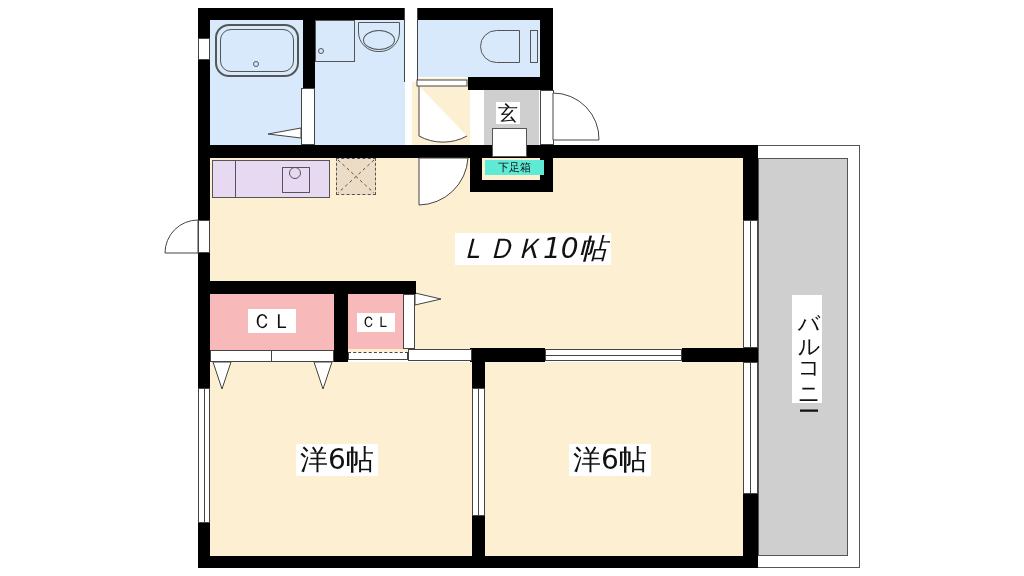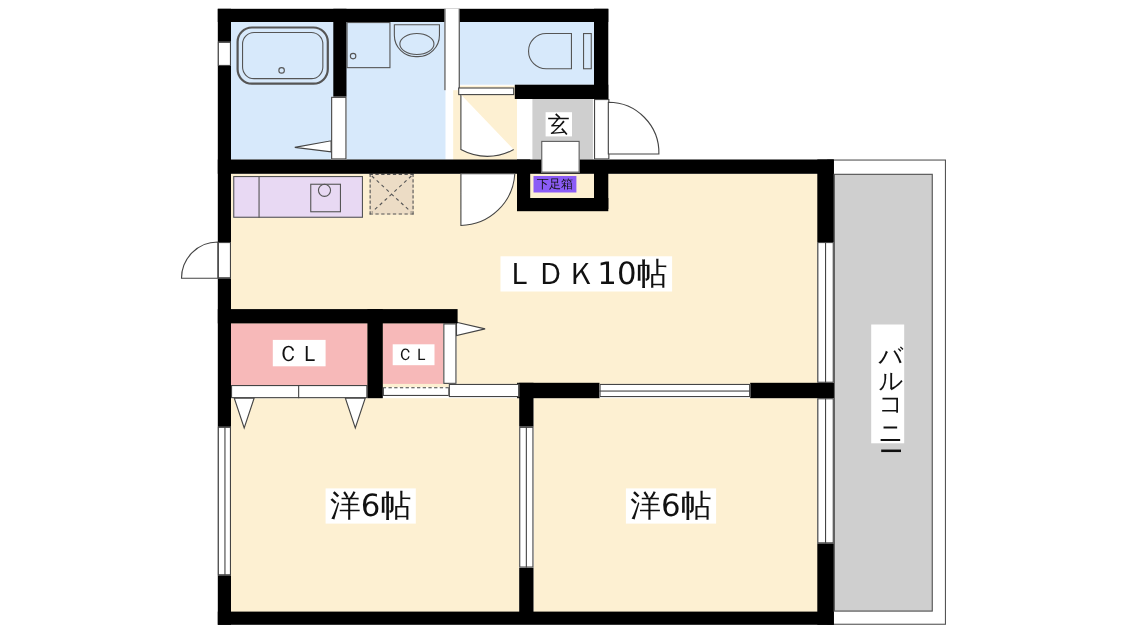--- a/index.html
+++ b/index.html
@@ -105,35 +105,35 @@
   <svg style="left:418px;top:145px;" width="54" height="62">
       <path d="M1,13 L1,60 A50,50 0 0 0 50,13 Z" fill="#fff" stroke="#444"></path>
     </svg>
 
   <div class="win" style="left:540px;top:90px;width:14px;height:55px;"></div>
   <svg style="left:553px;top:92px;" width="50" height="52">
       <path d="M0,1 A46,46 0 0 1 46,48 L0,48 Z" fill="#fff" stroke="#444"></path>
     </svg>
   <div class="lbl" style="left:496px;top:102px;font-size:20px;padding:1px 2px;">玄</div>
   <div class="abs" style="left:492px;top:128px;width:35px;height:29px;background:#fff;border:1px solid #555;"></div>
-  <div class="lbl" style="left:485px;top:160px;font-size:11px;background:#8b5cf6;padding:2px 3px;">下足箱</div>
+  <div class="lbl" style="left:485px;top:160px;font-size:11px;background:#5eead4;padding:2px 13px;">下足箱</div>
 
   <div class="win" style="left:198px;top:220px;width:12px;height:33px;"></div>
   <svg style="left:164px;top:219px;" width="36" height="36">
       <path d="M34,1 A33,33 0 0 0 1,34 L34,34 Z" fill="#fff" stroke="#444"></path>
     </svg>
 
   <div class="win" style="left:743px;top:220px;width:15px;height:128px;"></div>
   <div class="abs" style="left:750px;top:220px;width:1px;height:128px;background:#444;"></div>
   <div class="win" style="left:743px;top:362px;width:15px;height:132px;"></div>
   <div class="abs" style="left:750px;top:362px;width:1px;height:132px;background:#444;"></div>
   <div class="win" style="left:198px;top:388px;width:12px;height:135px;"></div>
   <div class="abs" style="left:204px;top:388px;width:1px;height:135px;background:#444;"></div>
   <div class="win" style="left:472px;top:388px;width:13px;height:128px;"></div>
   <div class="abs" style="left:478px;top:388px;width:1px;height:128px;background:#444;"></div>
   <div class="win" style="left:545px;top:349px;width:137px;height:12px;"></div>
   <div class="abs" style="left:545px;top:355px;width:137px;height:1px;background:#444;"></div>
   <div class="win" style="left:408px;top:349px;width:64px;height:12px;"></div>
 
-  <div class="lbl" style="left:455px;top:233px;font-size:28px;">ＬＤＫ10帖</div>
+  <div class="lbl" style="left:455px;top:233px;font-size:28px;font-style:italic;">ＬＤＫ10帖</div>
   <div class="lbl" style="left:296px;top:444px;font-size:28px;">洋6帖</div>
   <div class="lbl" style="left:569px;top:444px;font-size:28px;">洋6帖</div>
 </div>
 
 </body></html>

